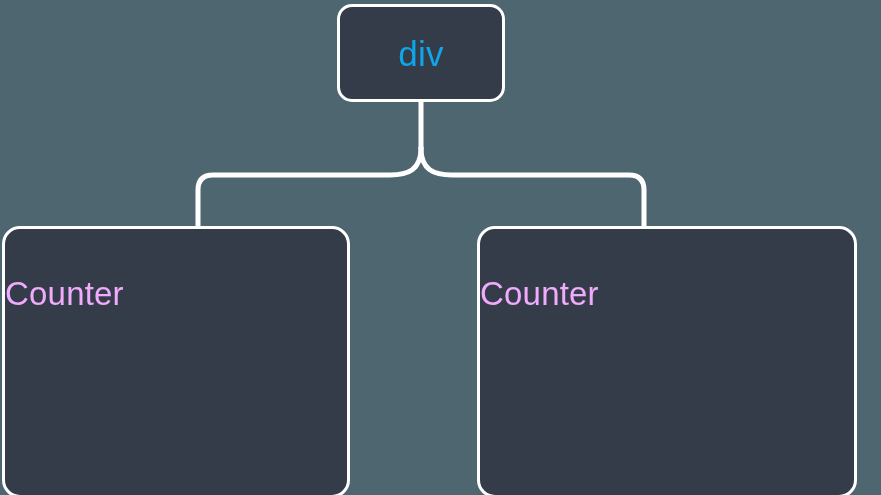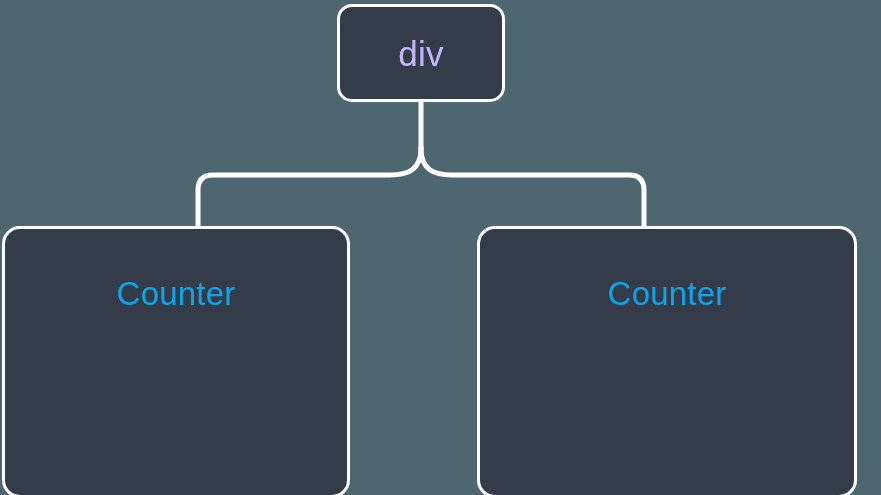--- a/index.html
+++ b/index.html
@@ -42,41 +42,41 @@
     left: 337px;
     top: 4px;
     width: 168px;
     height: 98px;
     border-radius: 15px;
     display: flex;
     align-items: center;
     justify-content: center;
   }
   .node-div .node-title {
-    color: #c4b5fd;
+    color: #0ea5e9;
     font-size: 35px;
     line-height: 1;
     letter-spacing: 0.2px;
   }
 
   .node-counter {
     top: 226px;
     height: 272px;
     border-radius: 18px;
   }
   .node-counter-left  { left: 2px;   width: 348px; }
   .node-counter-right { left: 477px; width: 380px; }
 
   .node-counter .node-title {
     position: absolute;
     left: 0;
     right: 0;
     top: 48px;
-    text-align: center;
-    color: #0ea5e9;
+    text-align: left;
+    color: #f0abfc;
     font-size: 33px;
     line-height: 1;
     letter-spacing: 0.2px;
   }
 </style>
 </head>
 <body>
 
 <div class="stage">
 

